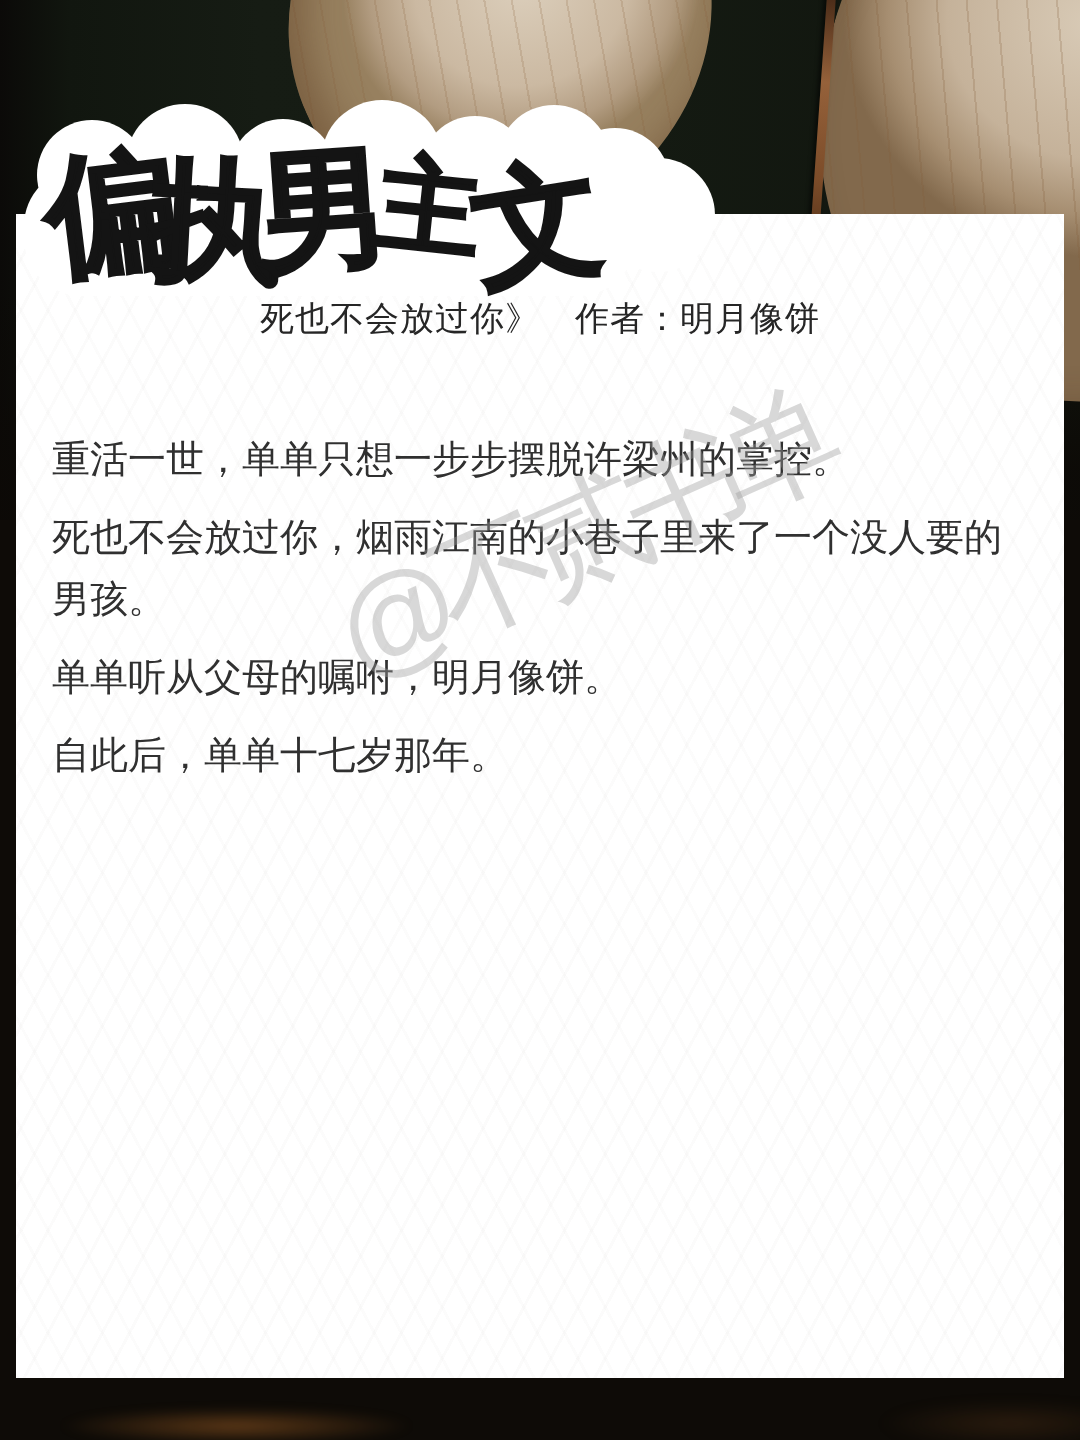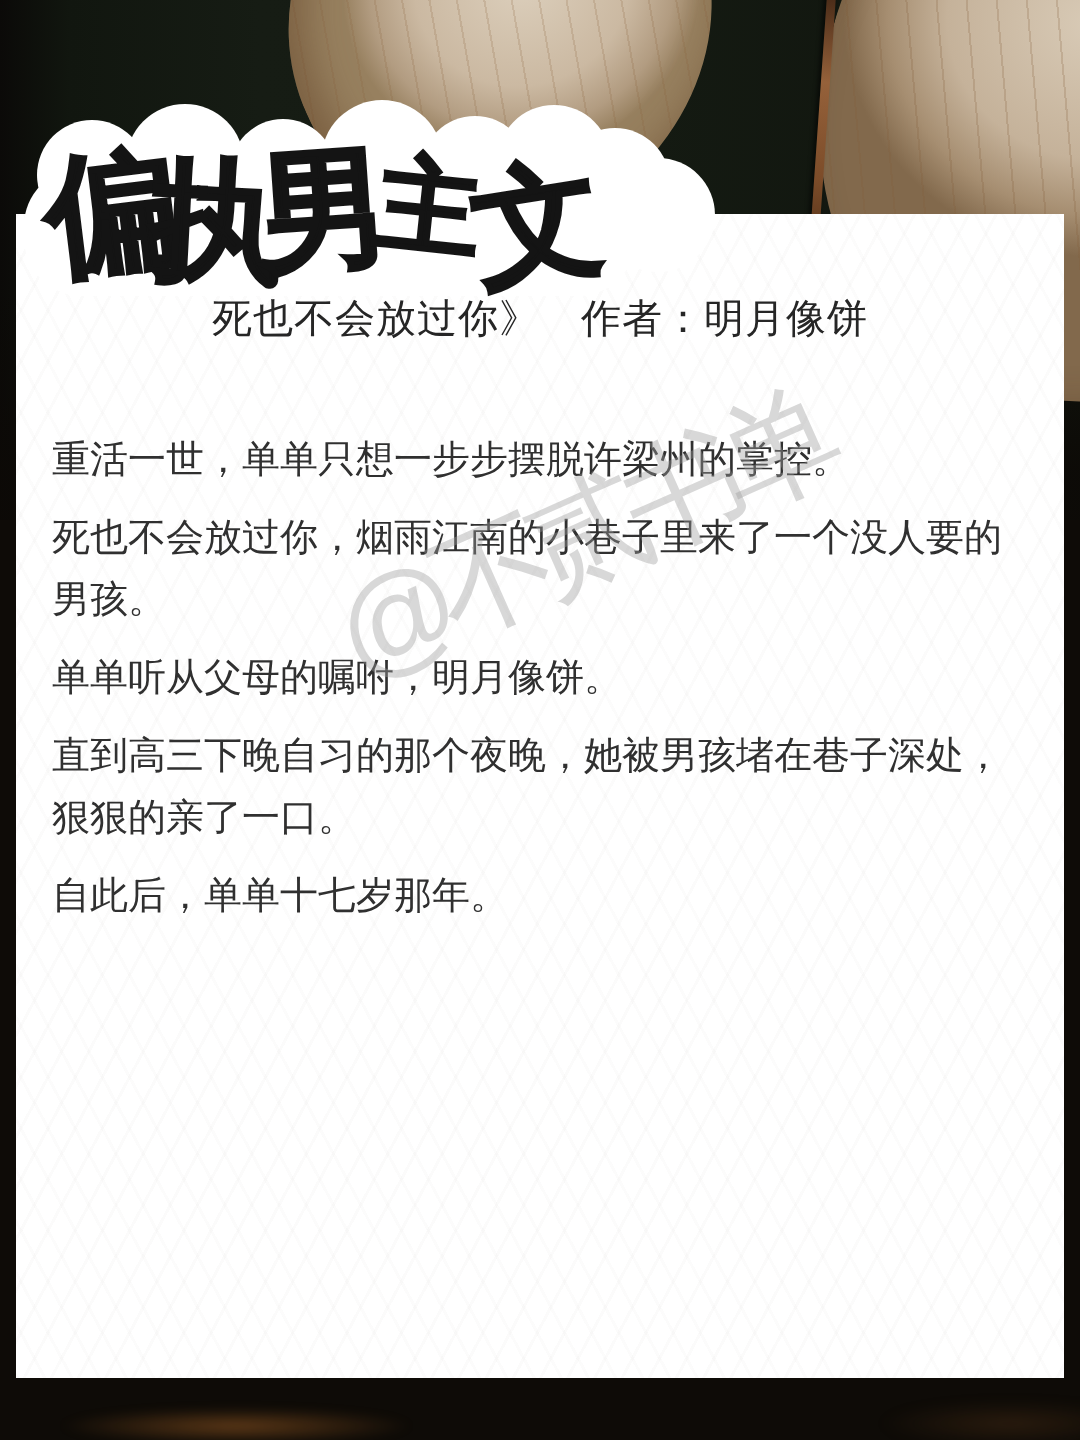--- a/index.html
+++ b/index.html
@@ -115,21 +115,21 @@
   .tc1 { transform: rotate(3deg) translateY(7px); }
   .tc2 { transform: rotate(-4deg) translateY(-2px); }
   .tc3 { transform: rotate(6deg) translateY(-8px) scale(0.8); }
   .tc4 { transform: rotate(-9deg) translateY(12px) scale(0.97); }
 
   
   .subtitle {
     position: absolute; left: 16px; top: 296px;
     width: 1048px;
     text-align: center;
-    font-size: 40px; line-height: 44px;
+    font-size: 34px; line-height: 44px;
     font-weight: 500;
     color: #262626;
     letter-spacing: 1px;
   }
 
   
   .summary {
     position: absolute; left: 36px; top: 412px;
     width: 1004px;
     font-size: 38px; line-height: 62px;
@@ -180,19 +180,18 @@
   <h1 class="title z-text">
     <span class="tc tc0">偏</span><span class="tc tc1">执</span><span class="tc tc2">男</span><span class="tc tc3">主</span><span class="tc tc4">文</span>
   </h1>
 
   <div class="subtitle z-text">死也不会放过你》　作者：明月像饼</div>
 
   <div class="summary z-text">
     <p>重活一世，单单只想一步步摆脱许梁州的掌控。</p>
     <p>死也不会放过你，烟雨江南的小巷子里来了一个没人要的男孩。</p>
     <p>单单听从父母的嘱咐，明月像饼。</p>
-    <p>直到高三下晚自习的那个夜晚，她被男孩堵在巷子深处，狠狠的亲了一口。</p>
     <p>自此后，单单十七岁那年。</p>
   </div>
 
   <div class="watermark">@不贰书单</div>
 
 </div>
 
 </body></html>

